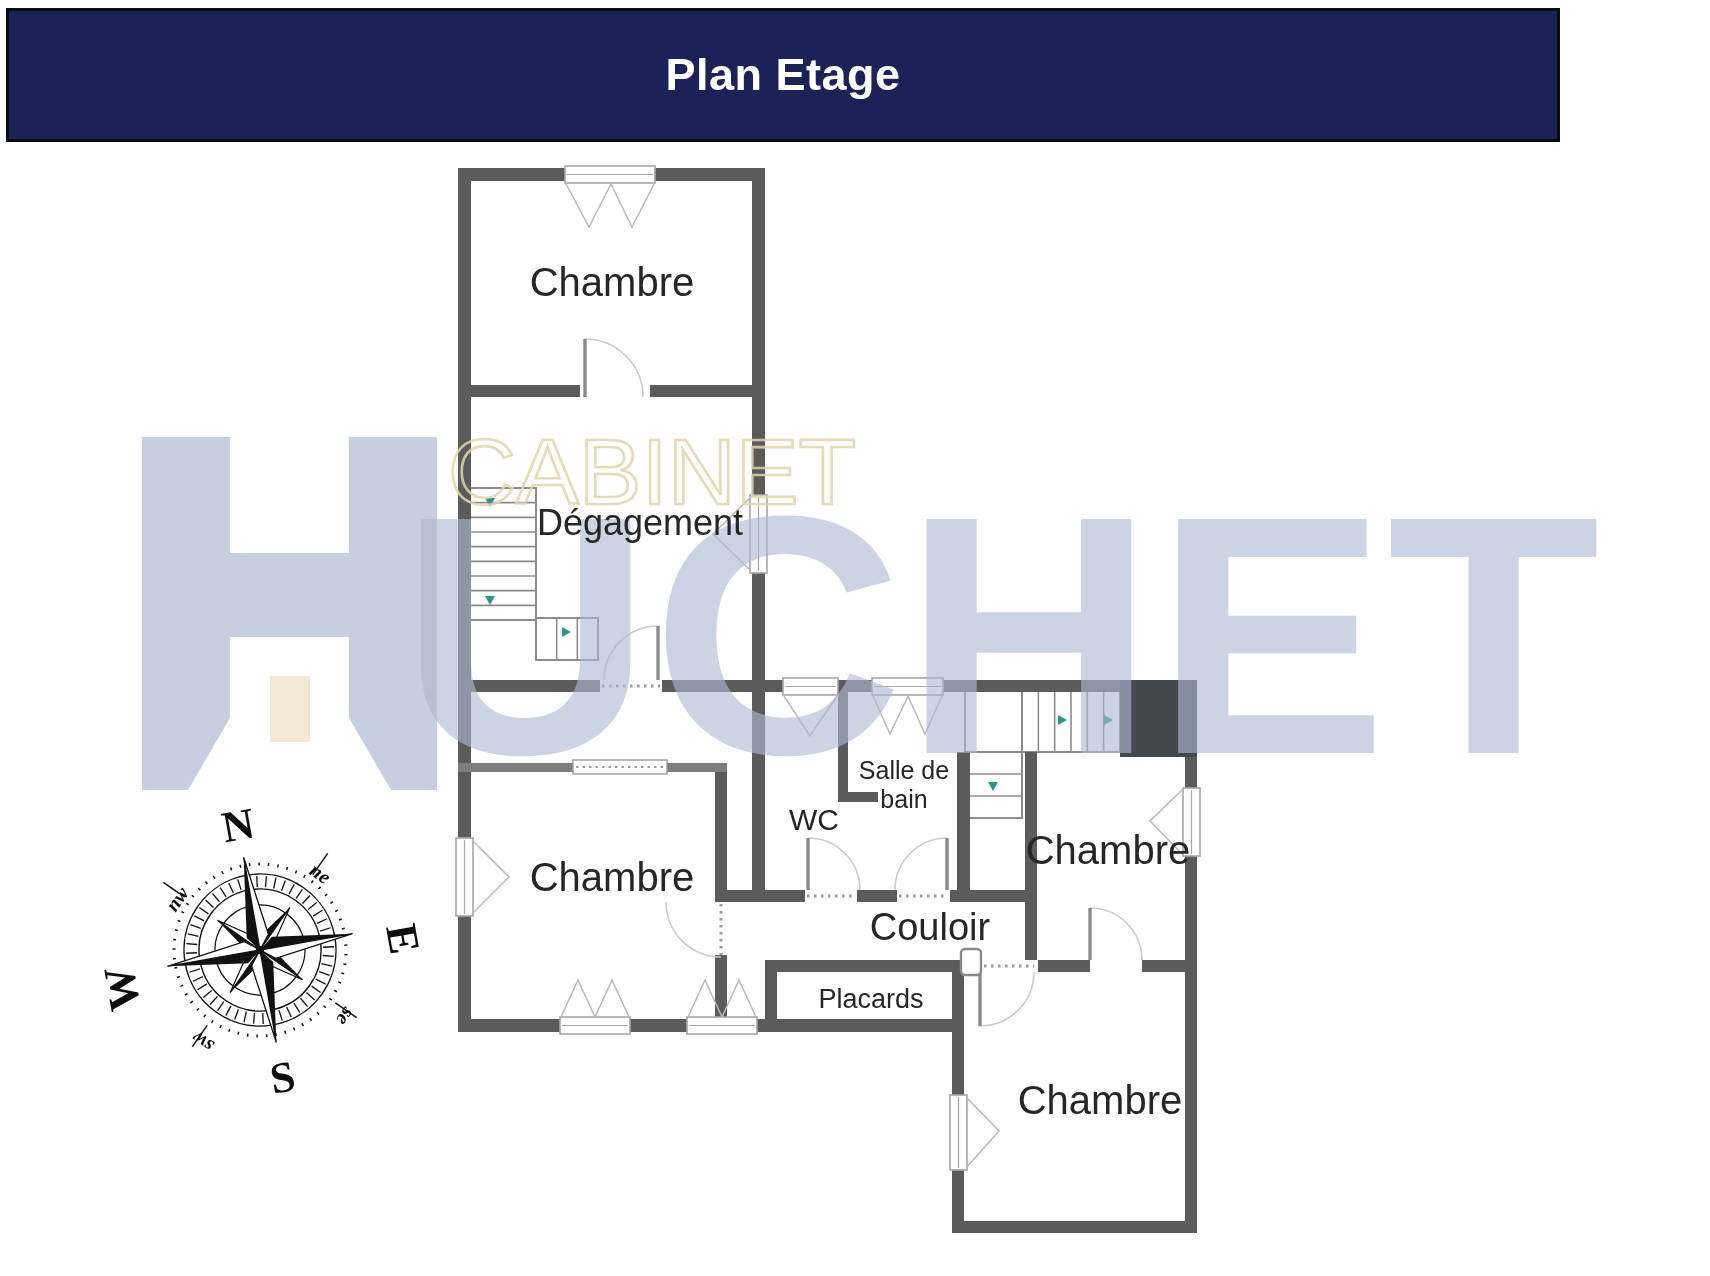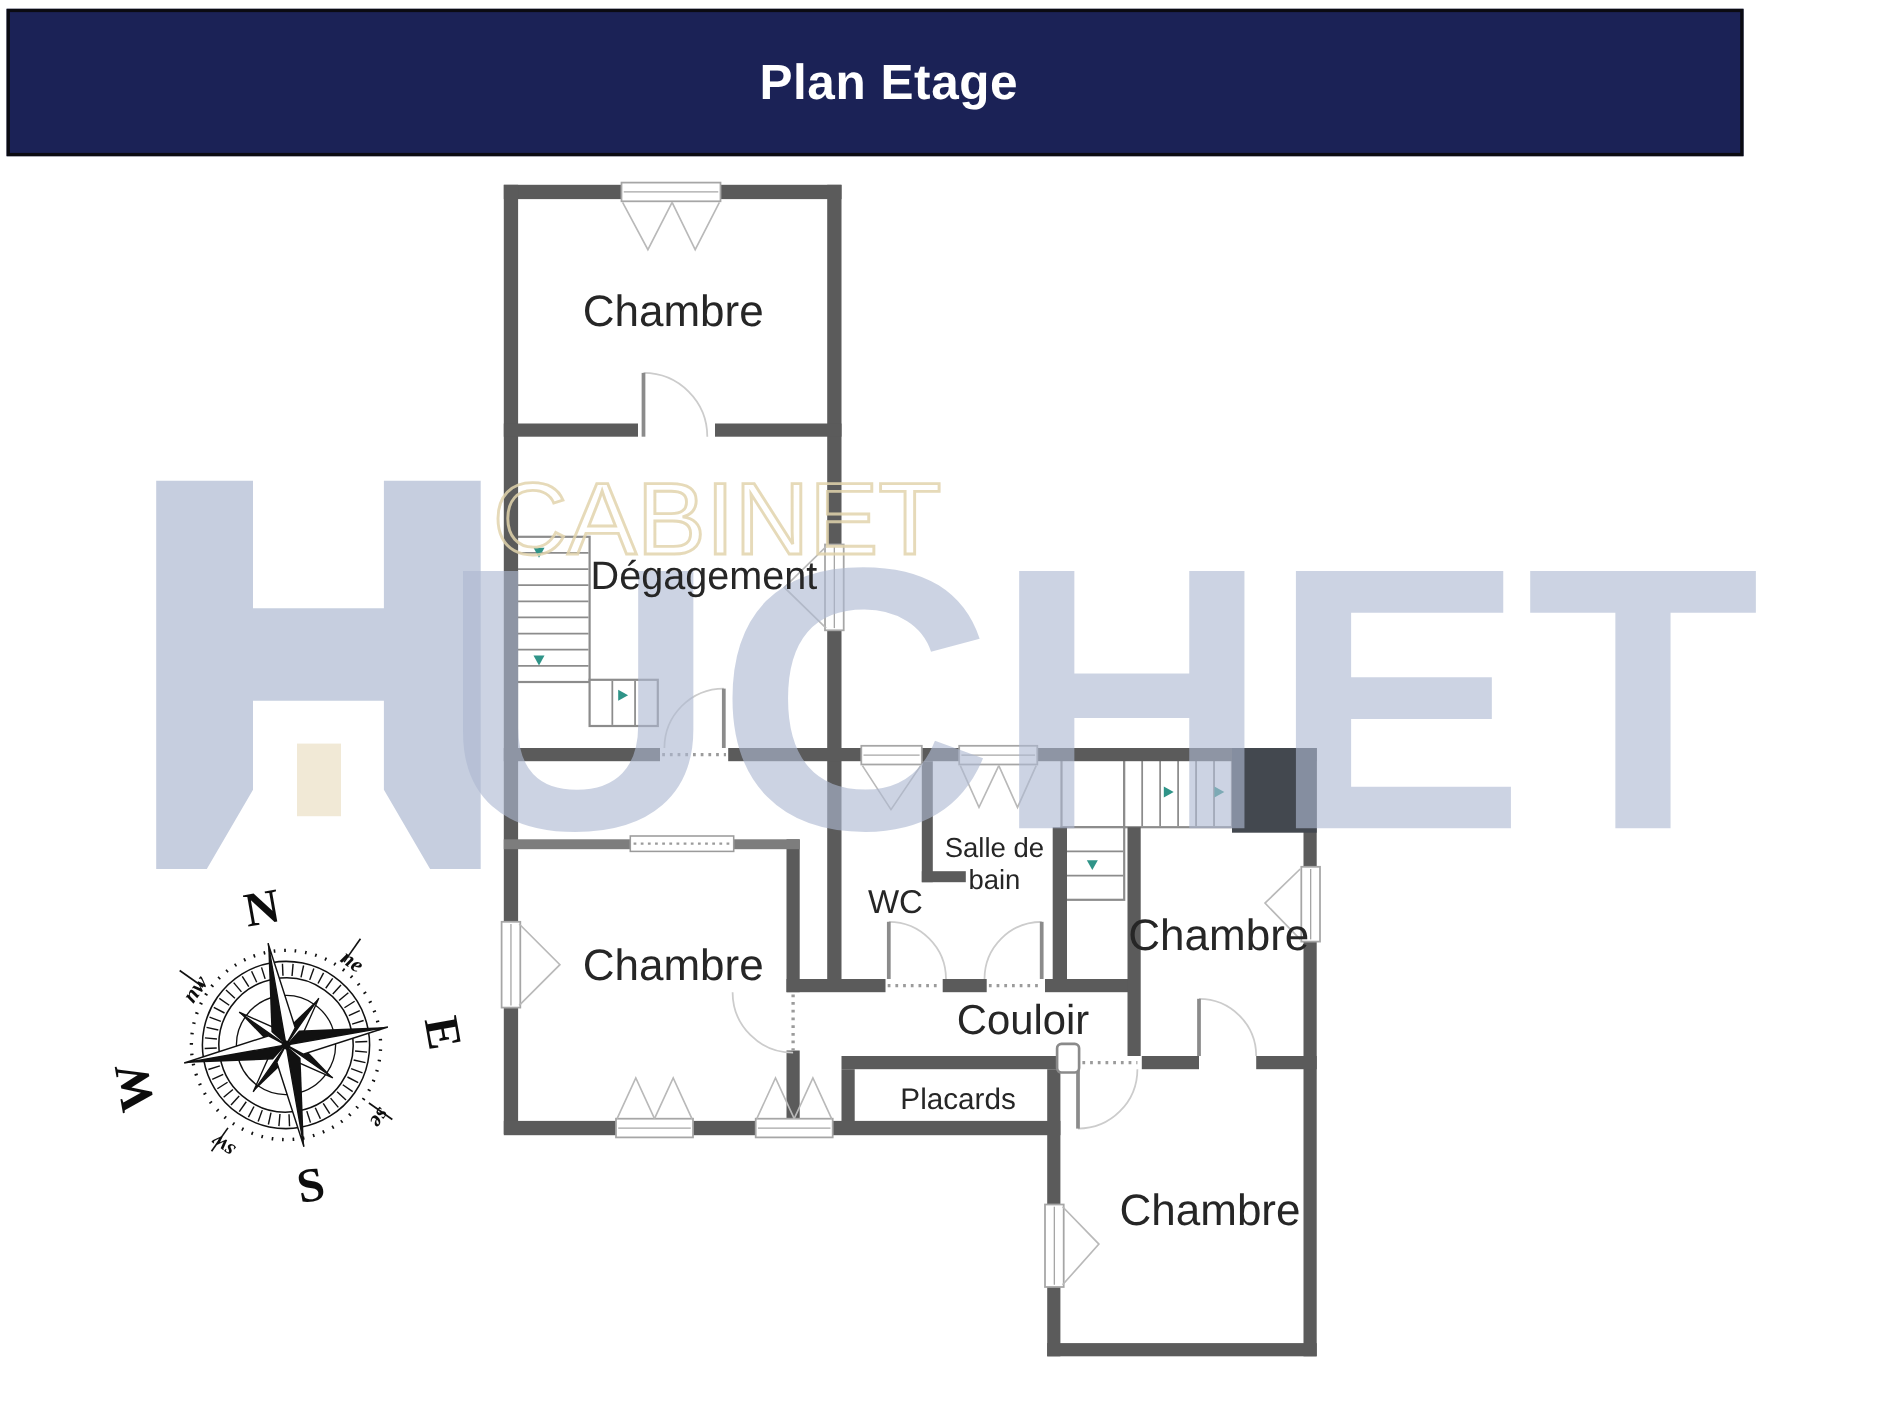--- a/index.html
+++ b/index.html
@@ -1,19 +1,19 @@
 <!DOCTYPE html>
 <html><head>
 <meta charset="utf-8">
 <style>
   html,body{margin:0;padding:0;background:#ffffff;width:1710px;height:1276px;overflow:hidden;}
   body{font-family:"Liberation Sans", sans-serif;position:relative;}
   .header{
     position:absolute;left:6px;top:8px;width:1548px;height:128px;
-    border:3px solid #0b0b12;display:flex;align-items:center;justify-content:center;padding-left:25px;
+    border:3px solid #0b0b12;display:flex;align-items:center;justify-content:center;
   }
   .header-title{font-size:45px;font-weight:600;letter-spacing:0.5px;}
   #plan-wrap{position:absolute;left:0;top:0;width:1710px;height:1276px;}
   svg text{user-select:none;}
 </style>
 </head>
 <body>
 
 <div id="plan-wrap">
   <svg id="plan" width="1710" height="1276" viewBox="0 0 1710 1276">

